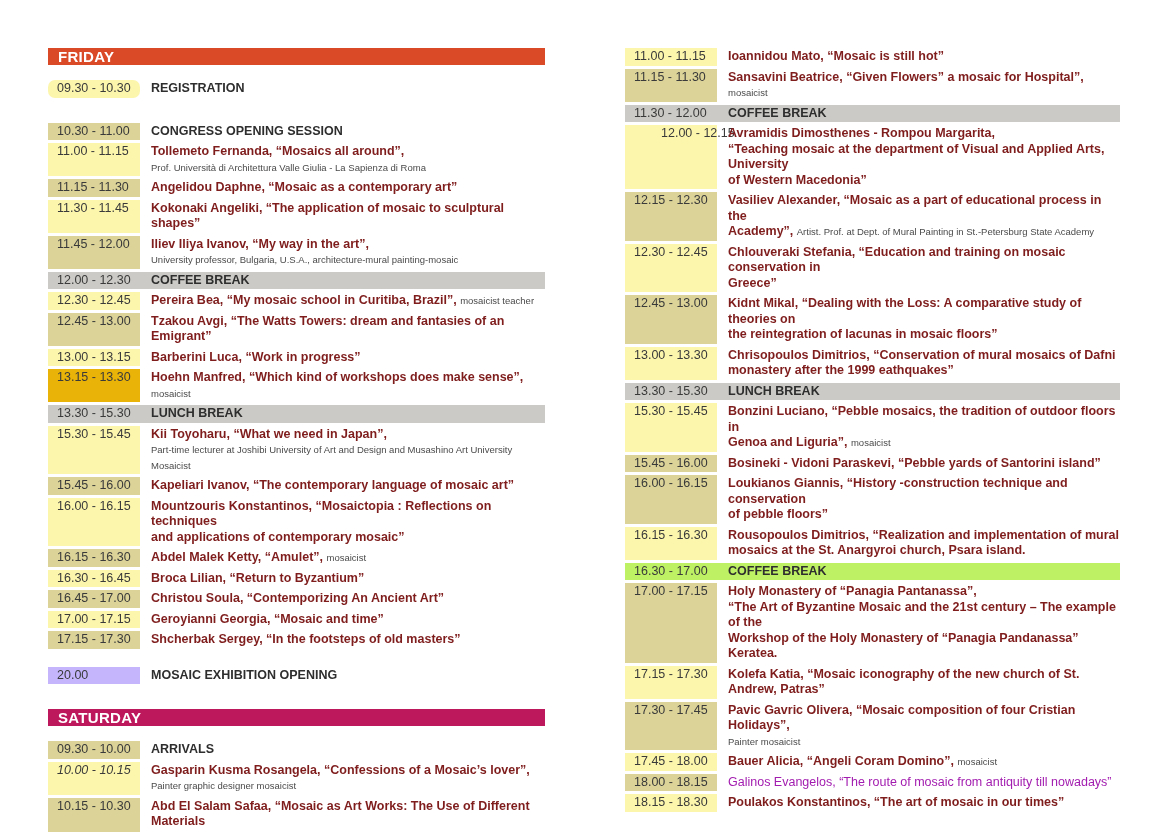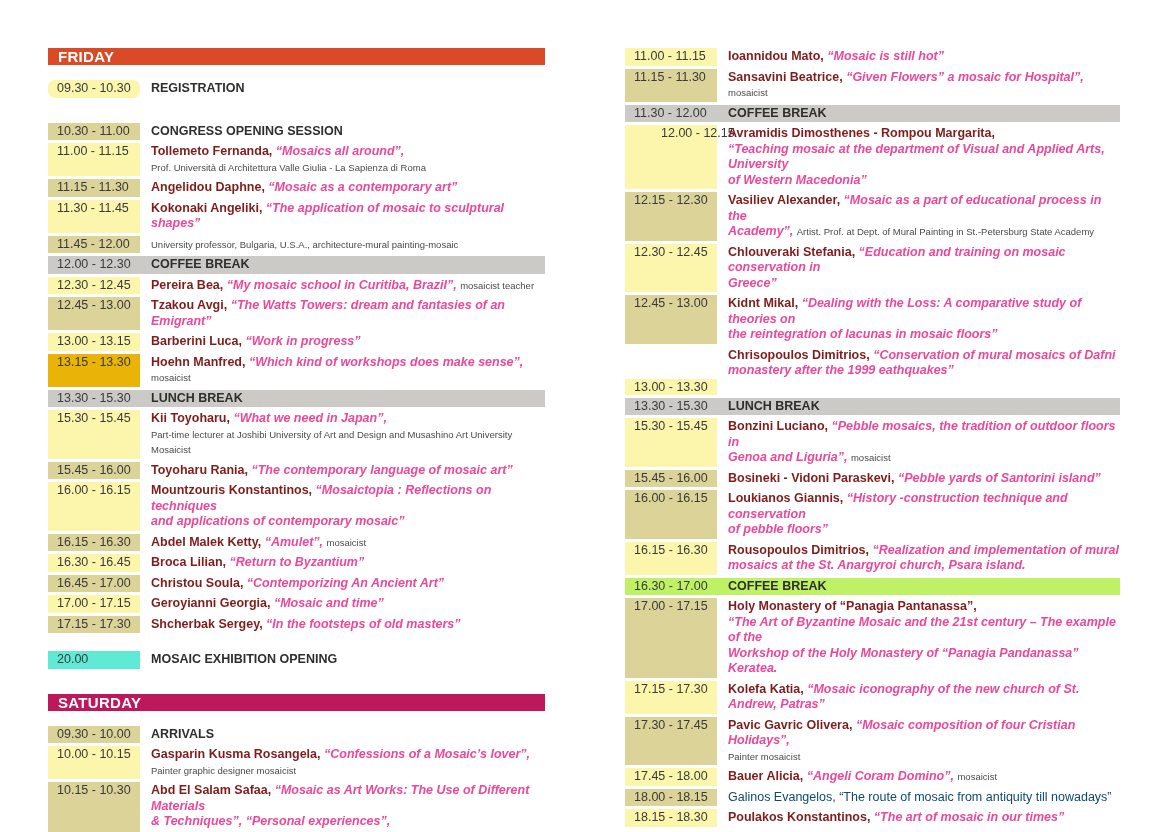--- a/index.html
+++ b/index.html
@@ -44,24 +44,24 @@
   }
   .row-content {
     flex:1;
     padding:1px 0 1px 11px;
     font-size:12.5px;
     line-height:15.5px;
   }
   .row.is-break .row-content { font-weight:bold; }
   .line { min-height:15px; }
   .p-name  { font-weight:bold; color:#7f1d1d; }
-  .p-title { font-weight:bold; font-style:italic; color:#ec4899; }
+  .p-title { font-weight:bold; color:#7f1d1d; }
   .p-event { font-weight:bold; color:#2e2e2e; }
   .p-note  { font-size:9.5px; font-weight:normal; font-style:normal; color:#4a4a4a; }
-  .p-plain { font-weight:normal; color:#0c4a6e; font-size:12.5px; }
+  .p-plain { font-weight:normal; color:#a21caf; font-size:12.5px; }
 </style>
 </head>
 <body>
 
 <div id="page">
   <div class="col" id="col-left">
       <div class="day-header" style="background: rgb(219, 74, 39);">FRIDAY</div>
       <div class="row">
         <div class="time-cell" style="background: rgb(252, 246, 173); border-radius: 7px;">09.30 - 10.30</div>
         <div class="row-content">
@@ -89,20 +89,21 @@
       </div>
       <div class="row">
         <div class="time-cell" style="background: rgb(252, 246, 173);">11.30 - 11.45</div>
         <div class="row-content">
           <div class="line"><span class="p-name">Kokonaki Angeliki, </span><span class="p-title">“The application of mosaic to sculptural shapes”</span></div>
         </div>
       </div>
       <div class="row">
         <div class="time-cell" style="background: rgb(219, 211, 152);">11.45 - 12.00</div>
         <div class="row-content">
+          <div class="line"><span class="p-name">Iliev Iliya Ivanov, </span><span class="p-title">“My way in the art”,</span></div>
           <div class="line"><span class="p-note">University professor, Bulgaria, U.S.A., architecture-mural painting-mosaic</span></div>
         </div>
       </div>
       <div class="row is-break" style="background: rgb(203, 202, 198);">
         <div class="time-cell">12.00 - 12.30</div>
         <div class="row-content">
           <div class="line"><span class="p-event">COFFEE BREAK</span></div>
         </div>
       </div>
       <div class="row">
@@ -138,21 +139,21 @@
       <div class="row">
         <div class="time-cell" style="background: rgb(252, 246, 173);">15.30 - 15.45</div>
         <div class="row-content">
           <div class="line"><span class="p-name">Kii Toyoharu, </span><span class="p-title">“What we need in Japan”,</span></div>
           <div class="line"><span class="p-note">Part-time lecturer at Joshibi University of Art and Design and Musashino Art University Mosaicist</span></div>
         </div>
       </div>
       <div class="row">
         <div class="time-cell" style="background: rgb(219, 211, 152);">15.45 - 16.00</div>
         <div class="row-content">
-          <div class="line"><span class="p-name">Toyoharu Rania, </span><span class="p-title">“The contemporary language of mosaic art”</span></div>
+          <div class="line"><span class="p-name">Kapeliari Ivanov, </span><span class="p-title">“The contemporary language of mosaic art”</span></div>
         </div>
       </div>
       <div class="row">
         <div class="time-cell" style="background: rgb(252, 246, 173);">16.00 - 16.15</div>
         <div class="row-content">
           <div class="line"><span class="p-name">Mountzouris Konstantinos, </span><span class="p-title">“Mosaictopia : Reflections on techniques</span></div>
           <div class="line"><span class="p-title">and applications of contemporary mosaic”</span></div>
         </div>
       </div>
       <div class="row">
@@ -179,34 +180,34 @@
           <div class="line"><span class="p-name">Geroyianni Georgia, </span><span class="p-title">“Mosaic and time”</span></div>
         </div>
       </div>
       <div class="row">
         <div class="time-cell" style="background: rgb(219, 211, 152);">17.15 - 17.30</div>
         <div class="row-content">
           <div class="line"><span class="p-name">Shcherbak Sergey, </span><span class="p-title">“In the footsteps of old masters”</span></div>
         </div>
       </div>
       <div class="row" style="margin-top: 15px;">
-        <div class="time-cell" style="background: #5eead4;">20.00</div>
+        <div class="time-cell" style="background: #c4b5fd;">20.00</div>
         <div class="row-content">
           <div class="line"><span class="p-event">MOSAIC EXHIBITION OPENING</span></div>
         </div>
       </div>
       <div class="day-header" style="background: #be185d; margin-top: 22px;">SATURDAY</div>
       <div class="row">
         <div class="time-cell" style="background: rgb(219, 211, 152);">09.30 - 10.00</div>
         <div class="row-content">
           <div class="line"><span class="p-event">ARRIVALS</span></div>
         </div>
       </div>
       <div class="row">
-        <div class="time-cell" style="background: rgb(252, 246, 173);">10.00 - 10.15</div>
+        <div class="time-cell" style="background: rgb(252, 246, 173); font-style: italic;">10.00 - 10.15</div>
         <div class="row-content">
           <div class="line"><span class="p-name">Gasparin Kusma Rosangela, </span><span class="p-title">“Confessions of a Mosaic’s lover”,</span></div>
           <div class="line"><span class="p-note">Painter graphic designer mosaicist</span></div>
         </div>
       </div>
       <div class="row">
         <div class="time-cell" style="background: rgb(219, 211, 152);">10.15 - 10.30</div>
         <div class="row-content">
           <div class="line"><span class="p-name">Abd El Salam Safaa, </span><span class="p-title">“Mosaic as Art Works: The Use of Different Materials</span></div>
           <div class="line"><span class="p-title">&amp; Techniques”, “Personal experiences”,</span></div>
@@ -256,21 +257,21 @@
         </div>
       </div>
       <div class="row">
         <div class="time-cell" style="background: rgb(219, 211, 152);">12.45 - 13.00</div>
         <div class="row-content">
           <div class="line"><span class="p-name">Kidnt Mikal, </span><span class="p-title">“Dealing with the Loss: A comparative study of theories on</span></div>
           <div class="line"><span class="p-title">the reintegration of lacunas in mosaic floors”</span></div>
         </div>
       </div>
       <div class="row">
-        <div class="time-cell" style="background: rgb(252, 246, 173); margin-top: 32px;">13.00 - 13.30</div>
+        <div class="time-cell" style="background: rgb(252, 246, 173);">13.00 - 13.30</div>
         <div class="row-content">
           <div class="line"><span class="p-name">Chrisopoulos Dimitrios, </span><span class="p-title">“Conservation of mural mosaics of Dafni</span></div>
           <div class="line"><span class="p-title">monastery after the 1999 eathquakes”</span></div>
         </div>
       </div>
       <div class="row is-break" style="background: rgb(203, 202, 198);">
         <div class="time-cell">13.30 - 15.30</div>
         <div class="row-content">
           <div class="line"><span class="p-event">LUNCH BREAK</span></div>
         </div>

